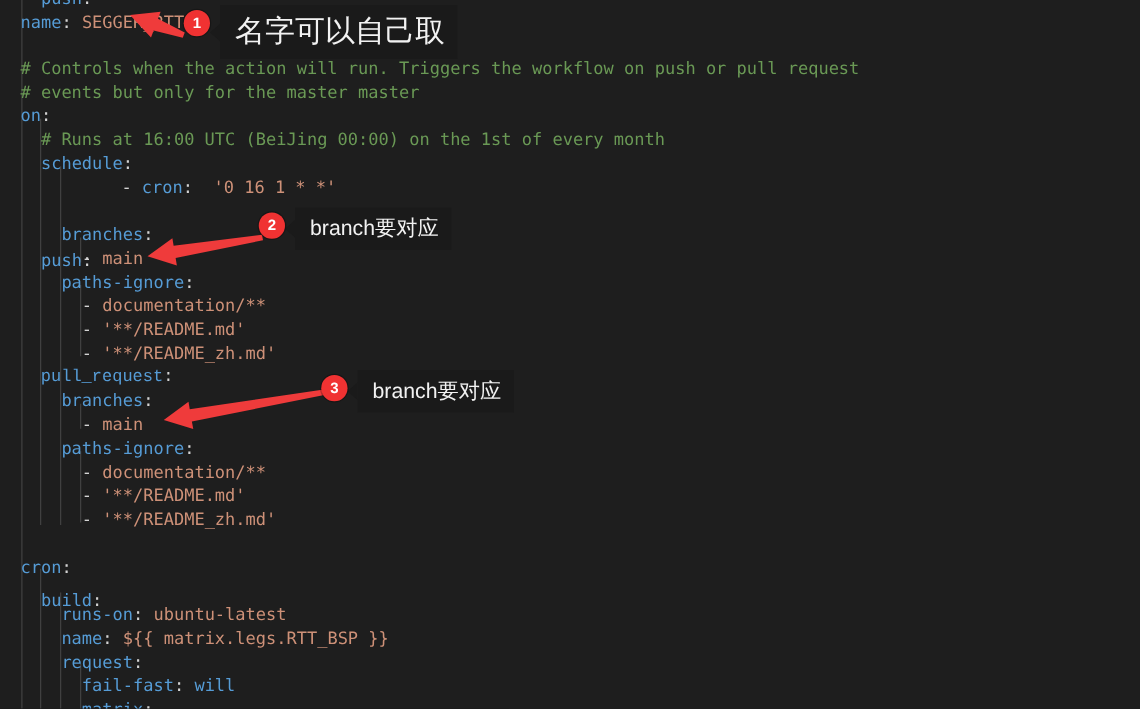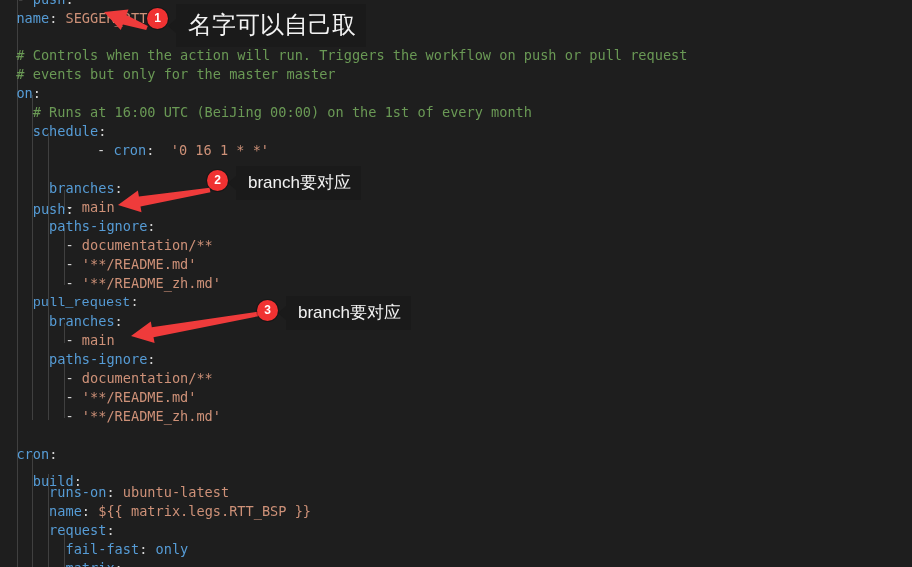--- a/index.html
+++ b/index.html
@@ -127,21 +127,21 @@
         <div class="code-line" style="top: 331px;"><span class="tok-plain">        </span><span class="tok-punct">- </span><span class="tok-str">main</span></div>
         <div class="code-line" style="top: 350px;"><span class="tok-plain">      </span><span class="tok-key">paths-ignore</span><span class="tok-punct">:</span></div>
         <div class="code-line" style="top: 369px;"><span class="tok-plain">        </span><span class="tok-punct">- </span><span class="tok-str">documentation/**</span></div>
         <div class="code-line" style="top: 388px;"><span class="tok-plain">        </span><span class="tok-punct">- </span><span class="tok-str">'**/README.md'</span></div>
         <div class="code-line" style="top: 407px;"><span class="tok-plain">        </span><span class="tok-punct">- </span><span class="tok-str">'**/README_zh.md'</span></div>
         <div class="code-line" style="top: 445px;"><span class="tok-plain">  </span><span class="tok-key">cron</span><span class="tok-punct">:</span></div>
         <div class="code-line" style="top: 472px;"><span class="tok-plain">    </span><span class="tok-key">build</span><span class="tok-punct">:</span></div>
         <div class="code-line" style="top: 483px;"><span class="tok-plain">      </span><span class="tok-key">runs-on</span><span class="tok-punct">: </span><span class="tok-str">ubuntu-latest</span></div>
         <div class="code-line" style="top: 502px;"><span class="tok-plain">      </span><span class="tok-key">name</span><span class="tok-punct">: </span><span class="tok-str">${{ matrix.legs.RTT_BSP }}</span></div>
         <div class="code-line" style="top: 521px;"><span class="tok-plain">      </span><span class="tok-key">request</span><span class="tok-punct">:</span></div>
-        <div class="code-line" style="top: 540px;"><span class="tok-plain">        </span><span class="tok-key">fail-fast</span><span class="tok-punct">: </span><span class="tok-key">only</span></div>
+        <div class="code-line" style="top: 540px;"><span class="tok-plain">        </span><span class="tok-key">fail-fast</span><span class="tok-punct">: </span><span class="tok-key">will</span></div>
         <div class="code-line" style="top: 559px;"><span class="tok-plain">        </span><span class="tok-key">matrix</span><span class="tok-punct">:</span></div>
       </div>
   </div>
 
   <div id="annotation-layer">
       <svg class="arrow-svg" width="103" height="76" style="left: 74px; top: -18px;">
         <polygon points="73.8,43.9 52.4,33.0 54.5,27.4 30.0,30.0 46.8,48.0 48.9,42.4 72.2,48.1" fill="#ef3b3b"></polygon>
       </svg>
       <div class="callout-tip" style="left: 176px; top: 4px; font-size: 24px; background: rgb(26, 26, 26); color: rgb(242, 242, 242);"><span class="tip-nose" style="border-right-color: rgb(26, 26, 26);"></span><span>名字可以自己取</span></div>
       <div class="callout-badge" style="left: 147px; top: 8px; background: rgb(240, 50, 50); color: rgb(255, 255, 255);">1</div>

